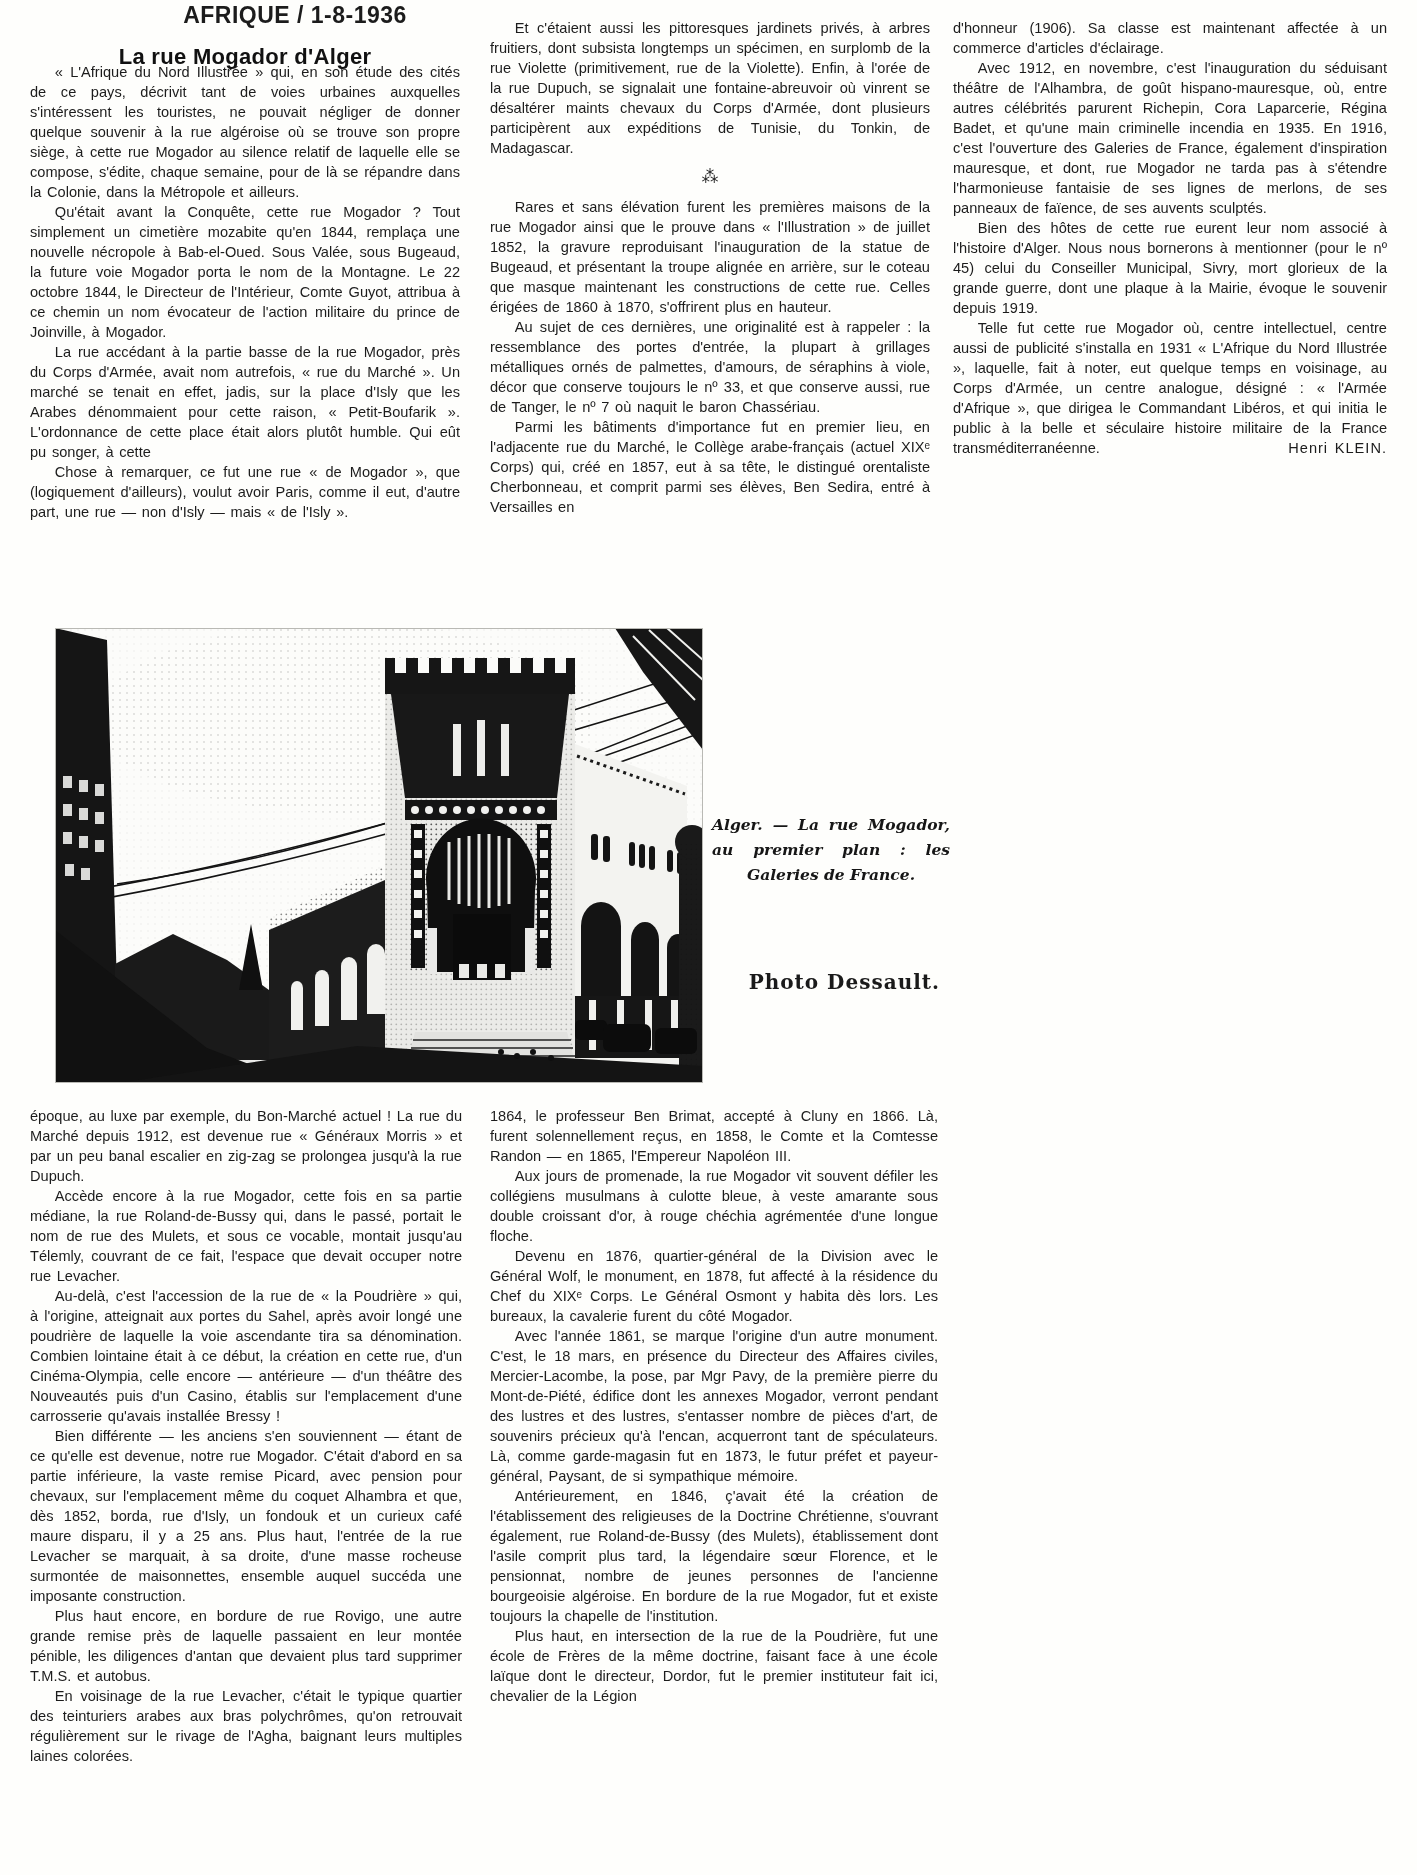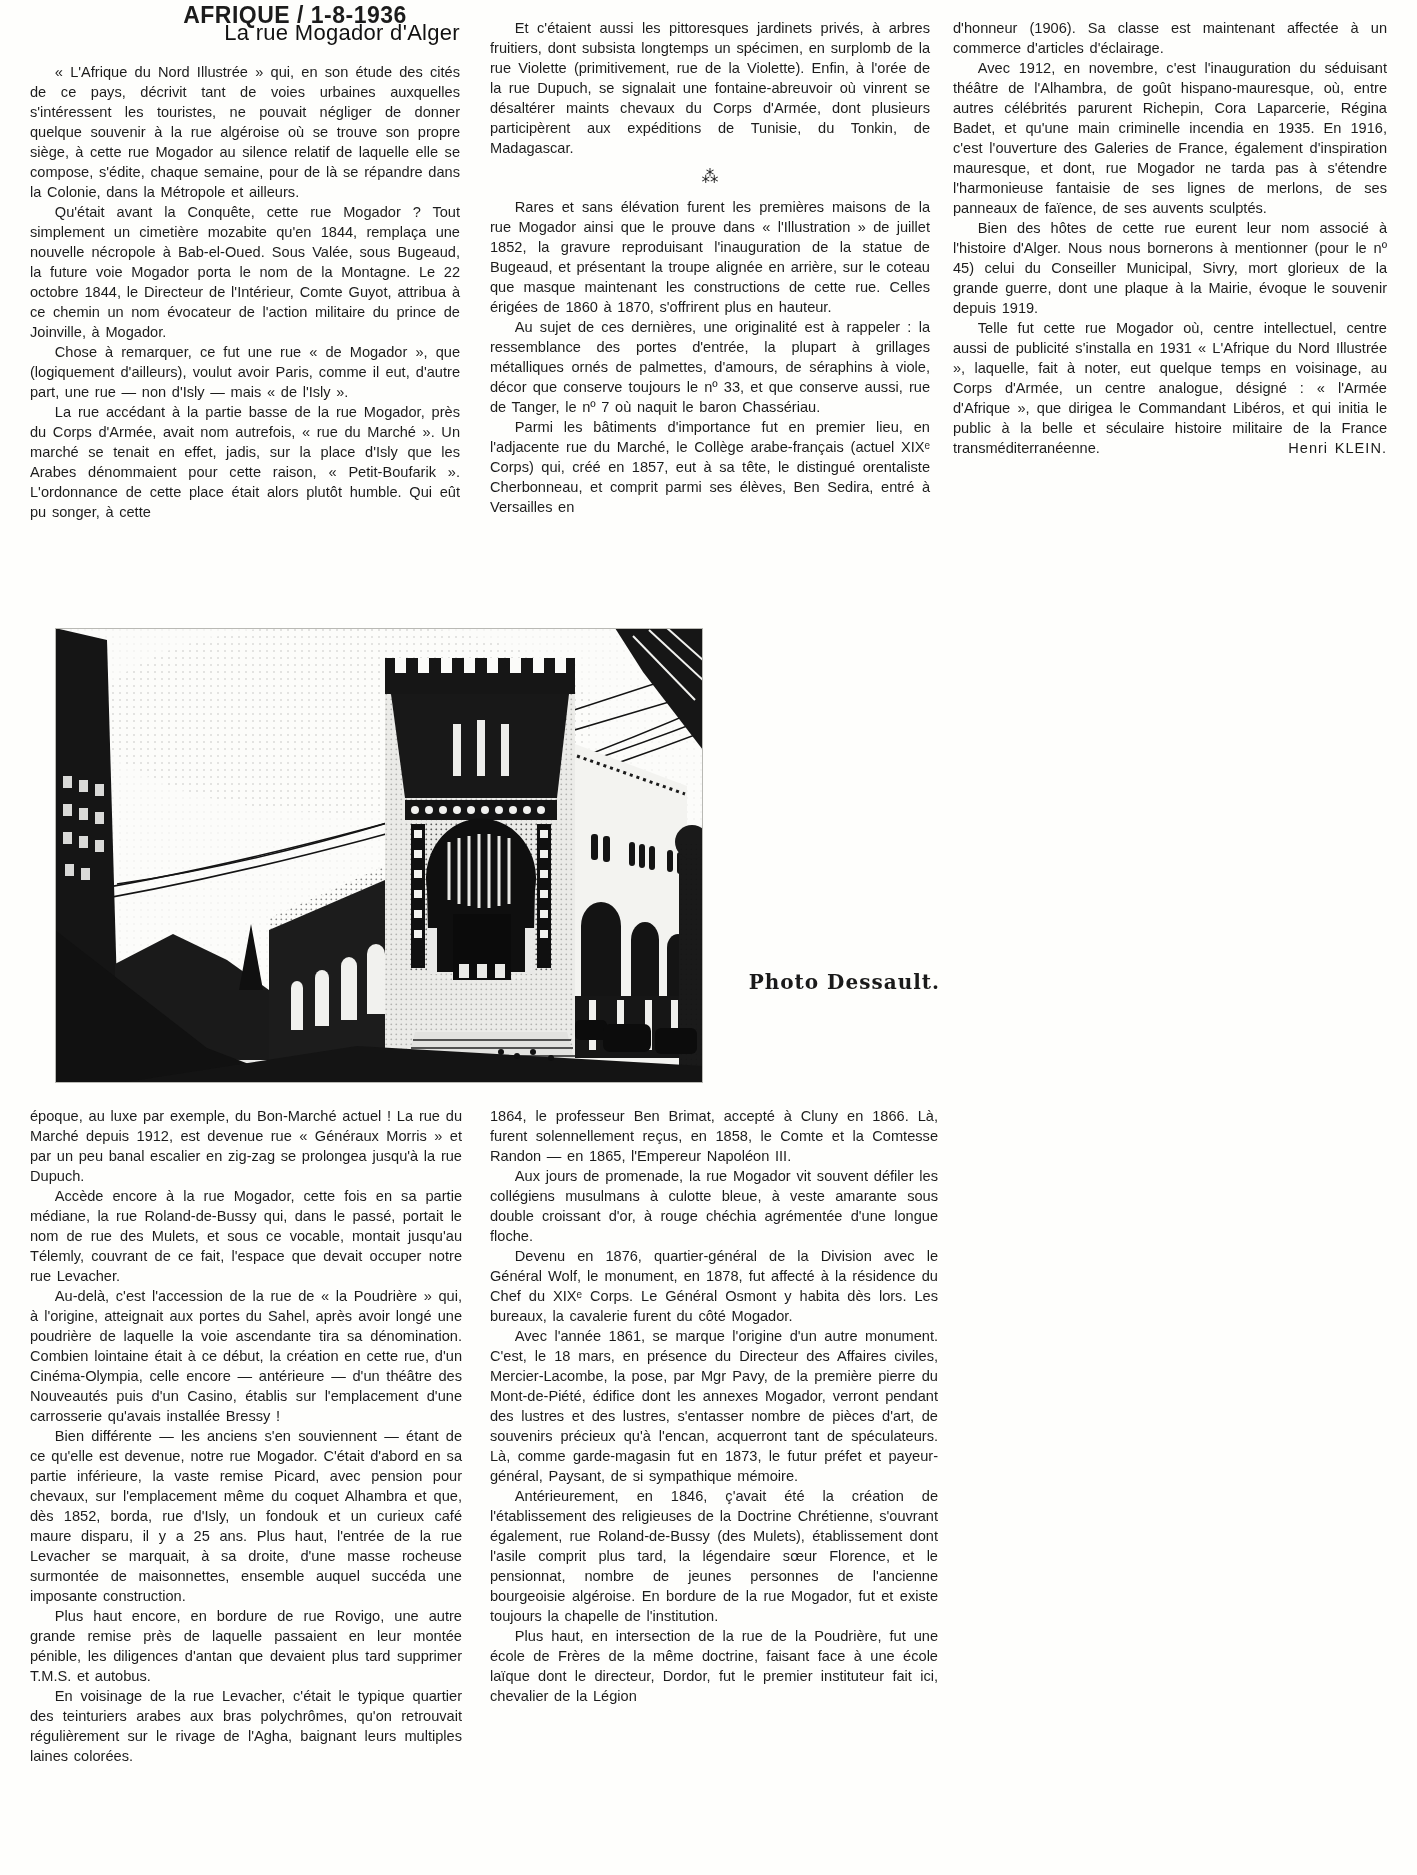--- a/index.html
+++ b/index.html
@@ -10,22 +10,22 @@
     font-family:"Liberation Sans","DejaVu Sans",sans-serif;
     color:#1c1c1c;
     overflow:hidden;
   }
   
   .kicker{
     position:absolute;left:30px;top:2px;width:530px;
     text-align:center;font-weight:bold;font-size:23px;letter-spacing:.5px;
   }
   .headline{
-    position:absolute;left:30px;top:20px;width:430px;
-    text-align:right;font-weight:normal;font-size:22px;color:#111;letter-spacing:.3px;
+    position:absolute;left:30px;top:44px;width:430px;
+    text-align:center;font-weight:bold;font-size:22px;color:#111;letter-spacing:.3px;
   }
   
   .col{
     position:absolute;
     font-size:14.6px;line-height:20px;
     text-align:justify;word-spacing:1.6px;
   }
   .col p{margin:0;text-indent:1.7em;}
   .col p.flush{text-indent:0;}
   .col-top-1{left:30px;top:62px;width:430px;}
@@ -64,22 +64,22 @@
 <body>
 
 <div class="page">
 
   <div class="kicker">AFRIQUE / 1-8-1936</div>
   <div class="headline">La rue Mogador d'Alger</div>
 
   <div class="col col-top-1">
       <p>« L'Afrique du Nord Illustrée » qui, en son étude des cités de ce pays, décrivit tant de voies urbaines auxquelles s'intéressent les touristes, ne pouvait négliger de donner quelque souvenir à la rue algéroise où se trouve son propre siège, à cette rue Mogador au silence relatif de laquelle elle se compose, s'édite, chaque semaine, pour de là se répandre dans la Colonie, dans la Métropole et ailleurs.</p>
       <p>Qu'était avant la Conquête, cette rue Mogador ? Tout simplement un cimetière mozabite qu'en 1844, remplaça une nouvelle nécropole à Bab-el-Oued. Sous Valée, sous Bugeaud, la future voie Mogador porta le nom de la Montagne. Le 22 octobre 1844, le Directeur de l'Intérieur, Comte Guyot, attribua à ce chemin un nom évocateur de l'action militaire du prince de Joinville, à Mogador.</p>
+      <p>La rue accédant à la partie basse de la rue Mogador, près du Corps d'Armée, avait nom autrefois, « rue du Marché ». Un marché se tenait en effet, jadis, sur la place d'Isly que les Arabes dénommaient pour cette raison, « Petit-Boufarik ». L'ordonnance de cette place était alors plutôt humble. Qui eût pu songer, à cette</p>
       <p>Chose à remarquer, ce fut une rue « de Mogador », que (logiquement d'ailleurs), voulut avoir Paris, comme il eut, d'autre part, une rue — non d'Isly — mais « de l'Isly ».</p>
-      <p>La rue accédant à la partie basse de la rue Mogador, près du Corps d'Armée, avait nom autrefois, « rue du Marché ». Un marché se tenait en effet, jadis, sur la place d'Isly que les Arabes dénommaient pour cette raison, « Petit-Boufarik ». L'ordonnance de cette place était alors plutôt humble. Qui eût pu songer, à cette</p>
     </div>
   <div class="col col-top-2">
       <p>Et c'étaient aussi les pittoresques jardinets privés, à arbres fruitiers, dont subsista longtemps un spécimen, en surplomb de la rue Violette (primitivement, rue de la Violette). Enfin, à l'orée de la rue Dupuch, se signalait une fontaine-abreuvoir où vinrent se désaltérer maints chevaux du Corps d'Armée, dont plusieurs participèrent aux expéditions de Tunisie, du Tonkin, de Madagascar.</p>
       <div class="asterism">⁂</div>
       <p>Rares et sans élévation furent les premières maisons de la rue Mogador ainsi que le prouve dans « l'Illustration » de juillet 1852, la gravure reproduisant l'inauguration de la statue de Bugeaud, et présentant la troupe alignée en arrière, sur le coteau que masque maintenant les constructions de cette rue. Celles érigées de 1860 à 1870, s'offrirent plus en hauteur.</p>
       <p>Au sujet de ces dernières, une originalité est à rappeler : la ressemblance des portes d'entrée, la plupart à grillages métalliques ornés de palmettes, d'amours, de séraphins à viole, décor que conserve toujours le nº 33, et que conserve aussi, rue de Tanger, le nº 7 où naquit le baron Chassériau.</p>
       <p>Parmi les bâtiments d'importance fut en premier lieu, en l'adjacente rue du Marché, le Collège arabe-français (actuel XIXᵉ Corps) qui, créé en 1857, eut à sa tête, le distingué orentaliste Cherbonneau, et comprit parmi ses élèves, Ben Sedira, entré à Versailles en</p>
     </div>
   <div class="col col-top-3">
       <p class="flush">d'honneur (1906). Sa classe est maintenant affectée à un commerce d'articles d'éclairage.</p>
@@ -267,20 +267,21 @@
       <g fill="#101010">
         <circle cx="446" cy="424" r="3"></circle>
           <circle cx="462" cy="428" r="3"></circle>
           <circle cx="478" cy="424" r="3"></circle>
           <circle cx="496" cy="430" r="3"></circle>
       </g>
       <rect x="0.5" y="0.5" width="647" height="454" fill="none" stroke="#b9b9b4" stroke-width="1"></rect>
     </svg>
   </div>
 
+  <div class="photo-caption">Alger. — La rue Mogador, au premier plan : les Galeries de France.</div>
   <div class="photo-credit">Photo Dessault.</div>
 
   <div class="col col-bot-1">
       <p class="flush">époque, au luxe par exemple, du Bon-Marché actuel ! La rue du Marché depuis 1912, est devenue rue « Généraux Morris » et par un peu banal escalier en zig-zag se prolongea jusqu'à la rue Dupuch.</p>
       <p>Accède encore à la rue Mogador, cette fois en sa partie médiane, la rue Roland-de-Bussy qui, dans le passé, portait le nom de rue des Mulets, et sous ce vocable, montait jusqu'au Télemly, couvrant de ce fait, l'espace que devait occuper notre rue Levacher.</p>
       <p>Au-delà, c'est l'accession de la rue de « la Poudrière » qui, à l'origine, atteignait aux portes du Sahel, après avoir longé une poudrière de laquelle la voie ascendante tira sa dénomination. Combien lointaine était à ce début, la création en cette rue, d'un Cinéma-Olympia, celle encore — antérieure — d'un théâtre des Nouveautés puis d'un Casino, établis sur l'emplacement d'une carrosserie qu'avais installée Bressy !</p>
       <p>Bien différente — les anciens s'en souviennent — étant de ce qu'elle est devenue, notre rue Mogador. C'était d'abord en sa partie inférieure, la vaste remise Picard, avec pension pour chevaux, sur l'emplacement même du coquet Alhambra et que, dès 1852, borda, rue d'Isly, un fondouk et un curieux café maure disparu, il y a 25 ans. Plus haut, l'entrée de la rue Levacher se marquait, à sa droite, d'une masse rocheuse surmontée de maisonnettes, ensemble auquel succéda une imposante construction.</p>
       <p>Plus haut encore, en bordure de rue Rovigo, une autre grande remise près de laquelle passaient en leur montée pénible, les diligences d'antan que devaient plus tard supprimer T.M.S. et autobus.</p>
       <p>En voisinage de la rue Levacher, c'était le typique quartier des teinturiers arabes aux bras polychrômes, qu'on retrouvait régulièrement sur le rivage de l'Agha, baignant leurs multiples laines colorées.</p>
     </div>

